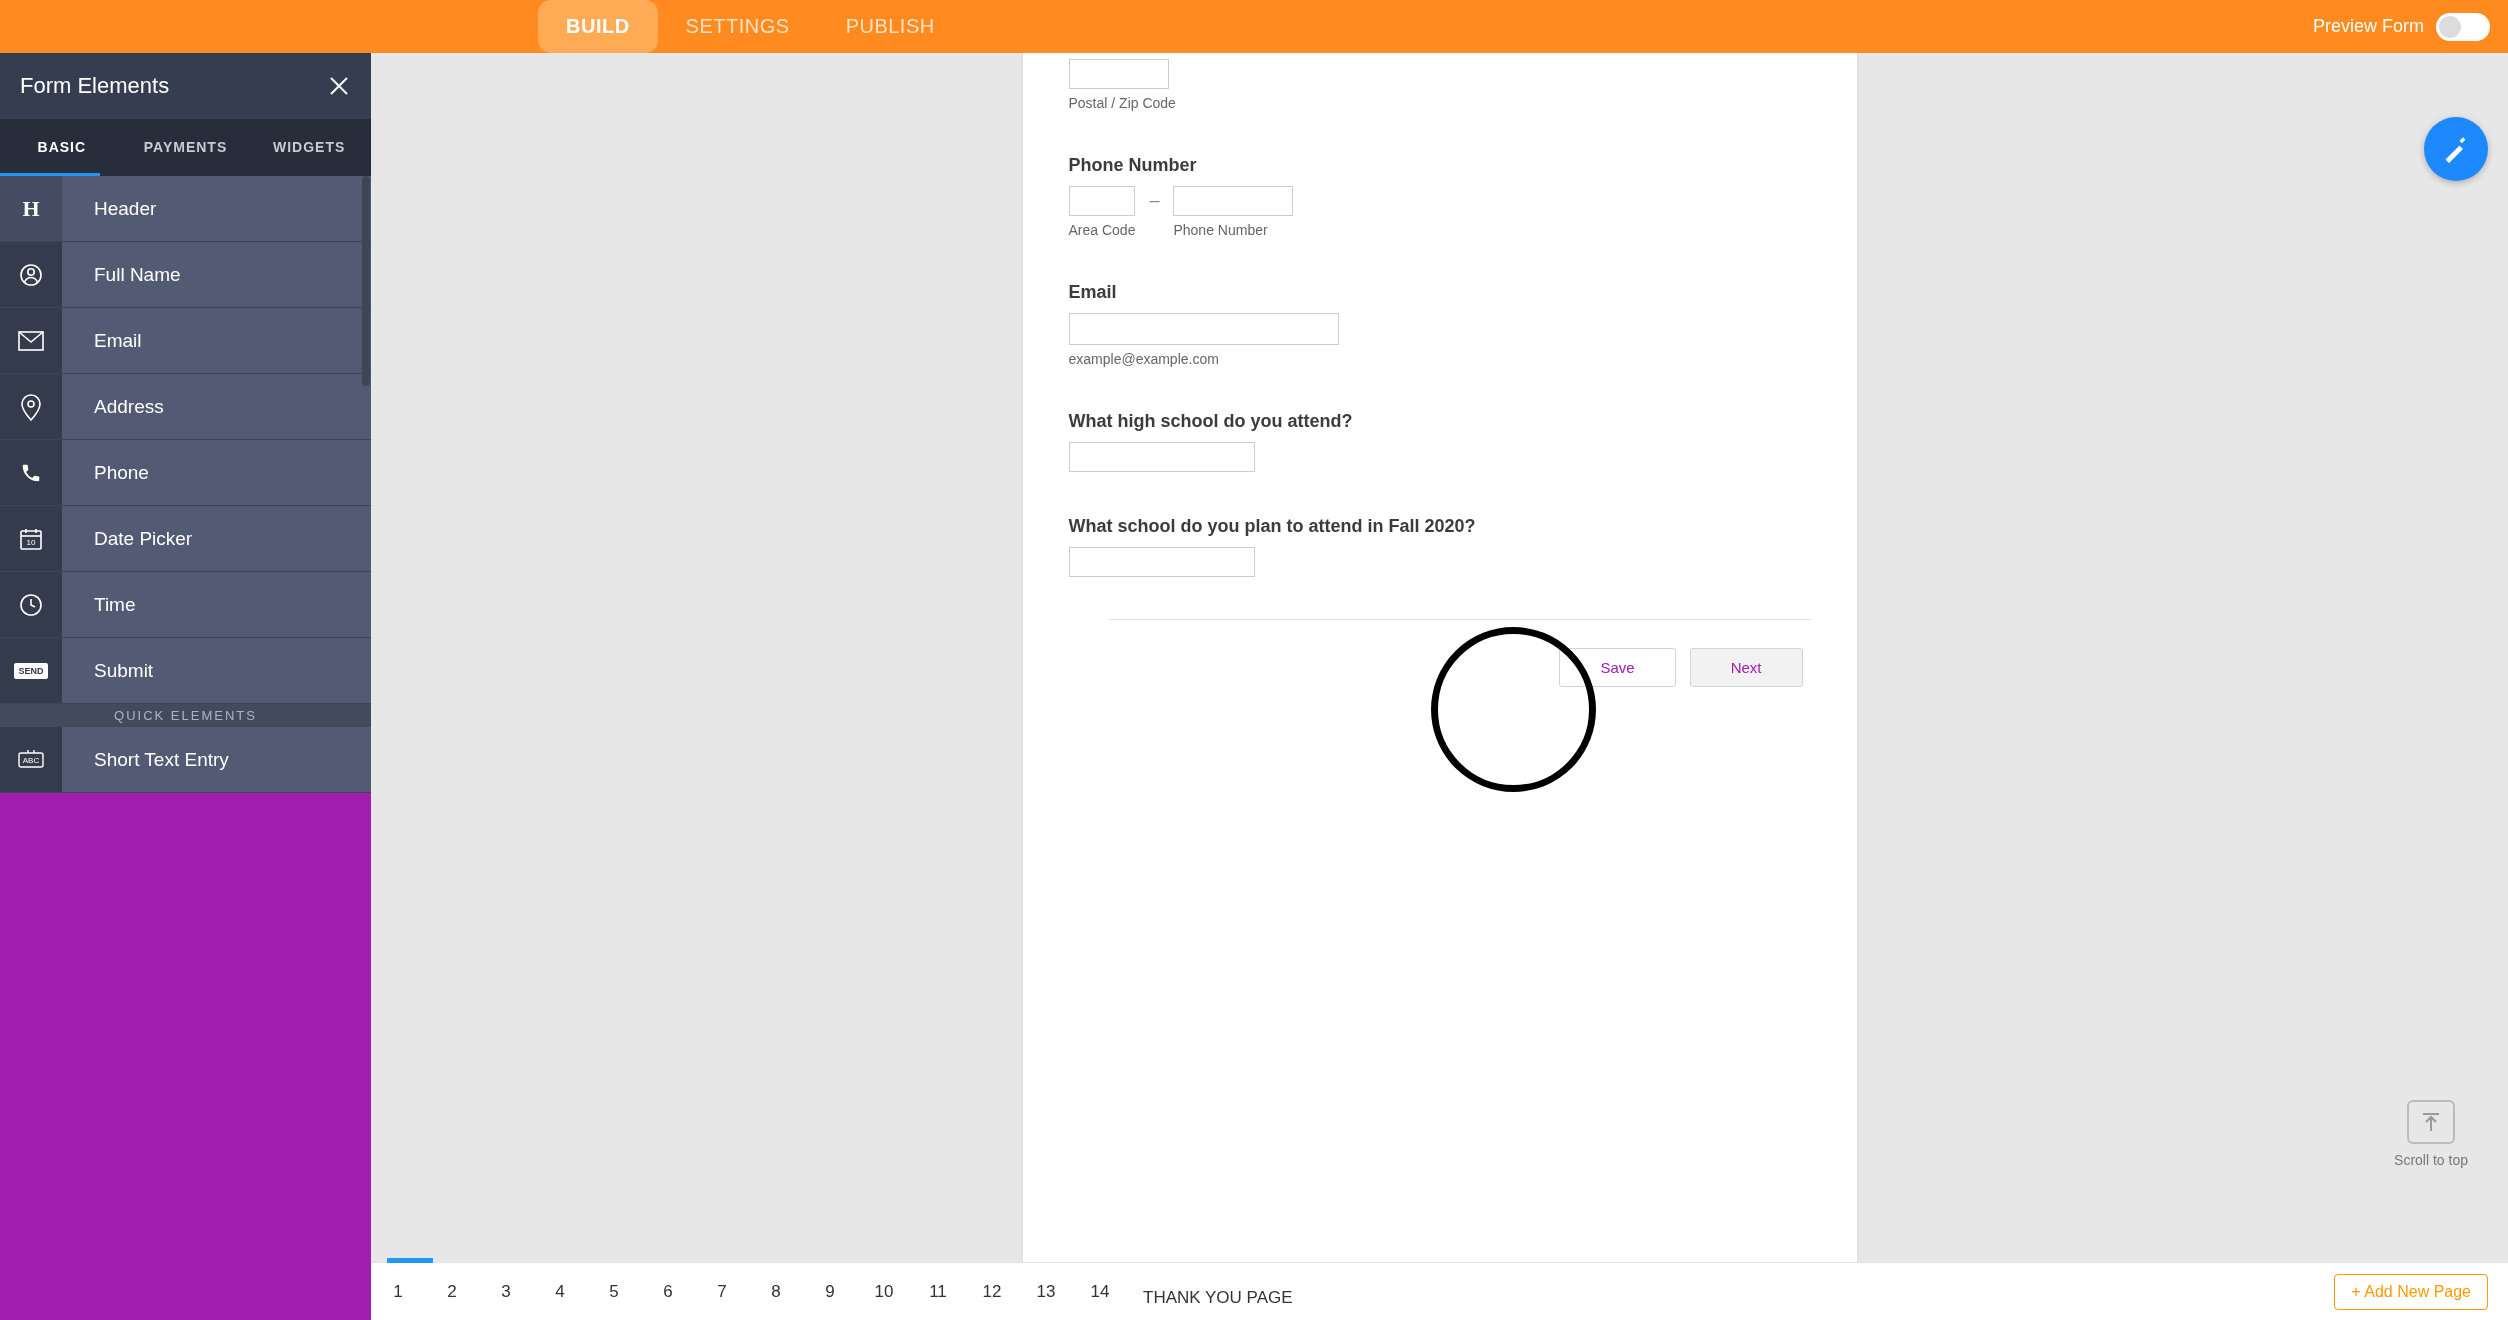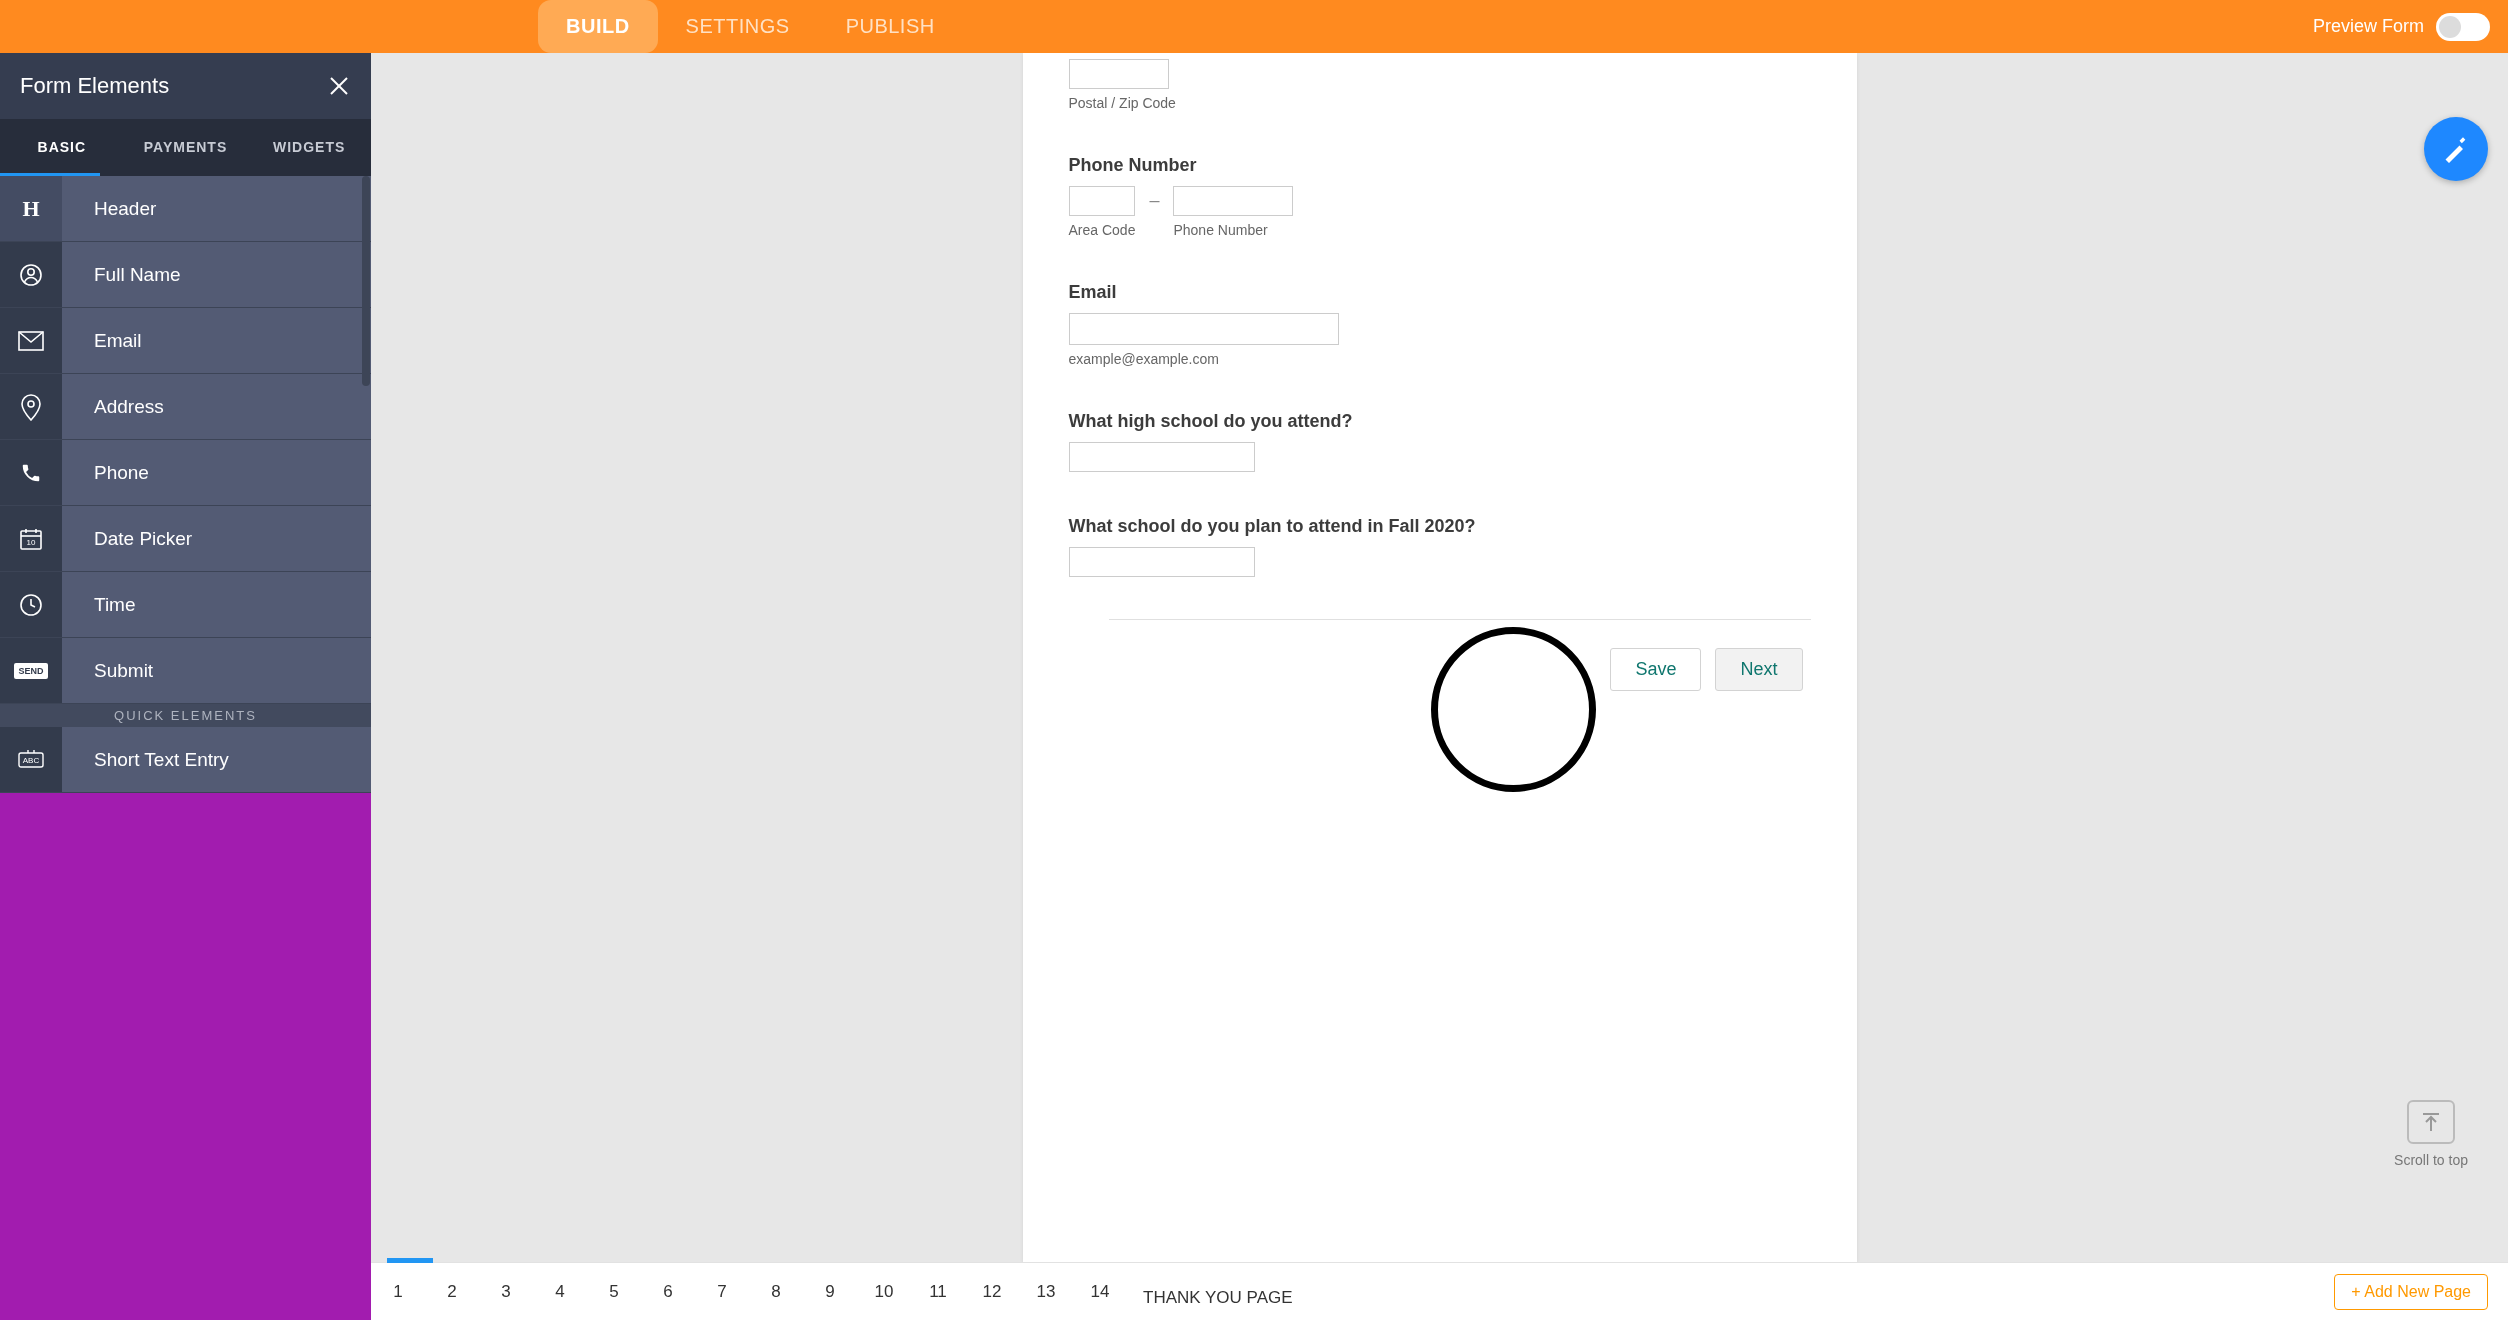--- a/index.html
+++ b/index.html
@@ -47,21 +47,21 @@
   .sublabel { font-size:14px; color:#666; }
   .field-label { font-weight:600; color:#3c3c3c; font-size:18px; margin-bottom:10px; margin-top:44px; }
   .inline-inputs { display:flex; gap:14px; align-items:flex-start; }
   .inline-inputs .col { display:flex; flex-direction:column; }
   .dash { font-size:18px; color:#888; padding-top:4px; }
   .med-input { width:120px; height:30px; border:1px solid #ccc; margin-bottom:6px; }
   .wide-input { width:270px; height:32px; border:1px solid #ccc; margin-bottom:6px; }
   .normal-input { width:186px; height:30px; border:1px solid #ccc; }
   .divider { border-top:1px solid #e0e0e0; margin:42px 0 28px 40px; }
   .btn-row { display:flex; gap:14px; justify-content:flex-end; padding-right:8px; }
-  .btn { padding:10px 24px; font-size:18px; border:1px solid #d3d3d3; background:#fff; border-radius:3px; cursor:pointer; color:#0f766e; }
+  .btn { padding:10px 40px; font-size:15px; border:1px solid #d3d3d3; background:#fff; border-radius:3px; cursor:pointer; color:#a21caf; }
   .btn.next { background:#f2f2f2; }
   .circle-annot { position:absolute; border:7px solid #000; border-radius:50%; width:165px; height:165px; pointer-events:none; }
   .scroll-top { position:absolute; right:40px; bottom:94px; text-align:center; color:#777; font-size:14px; }
   .scroll-top .box { width:48px; height:44px; border:2px solid #bbb; border-radius:6px; display:flex; align-items:center; justify-content:center; margin:0 auto 8px; color:#999; }
   .fab { position:absolute; right:20px; top:64px; width:64px; height:64px; background:#1e88ff; border-radius:50%; display:flex; align-items:center; justify-content:center; color:#fff; box-shadow:0 2px 6px rgba(0,0,0,.25); cursor:pointer; }
   .pager { height:58px; background:#fff; display:flex; align-items:center; padding:0 20px 0 0; gap:0; border-top:1px solid #e2e2e2; font-size:17px; color:#333; position:relative; }
   .pager .page { width:54px; text-align:center; cursor:pointer; }
   .pager .thankyou { padding:0 16px; font-weight:500;margin-top:12px; }
   .pager .addbtn { margin-left:auto; border:1px solid #f90; color:#f90; padding:8px 16px; border-radius:4px; font-size:16px; cursor:pointer; }
   .pager-indicator { position:absolute; top:-5px; left:16px; width:46px; height:5px; background:#2196f3; }

